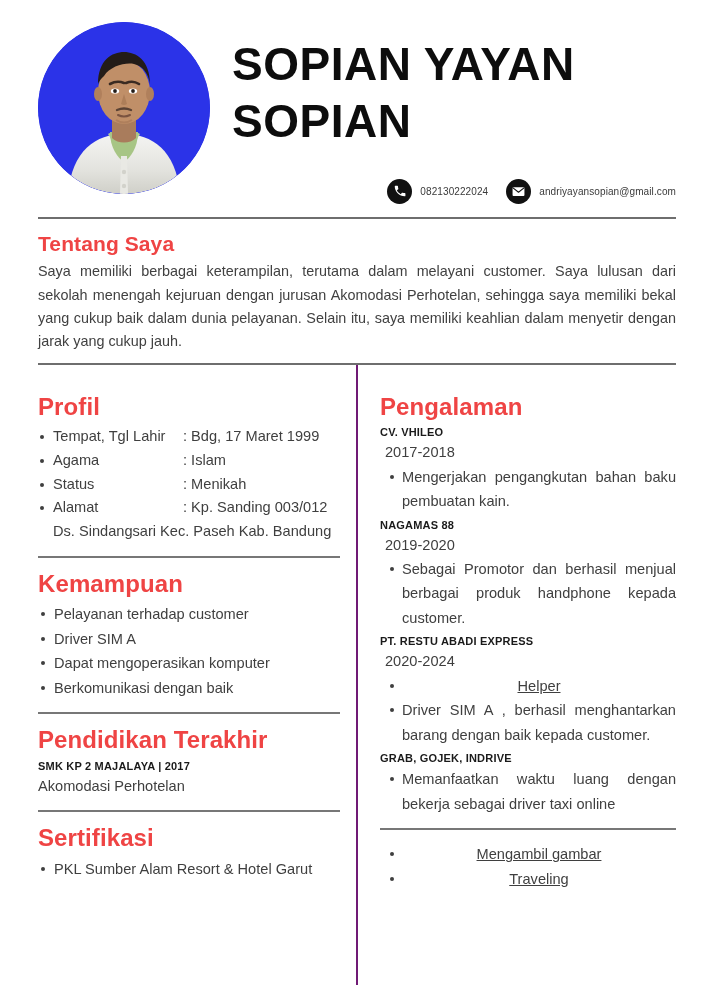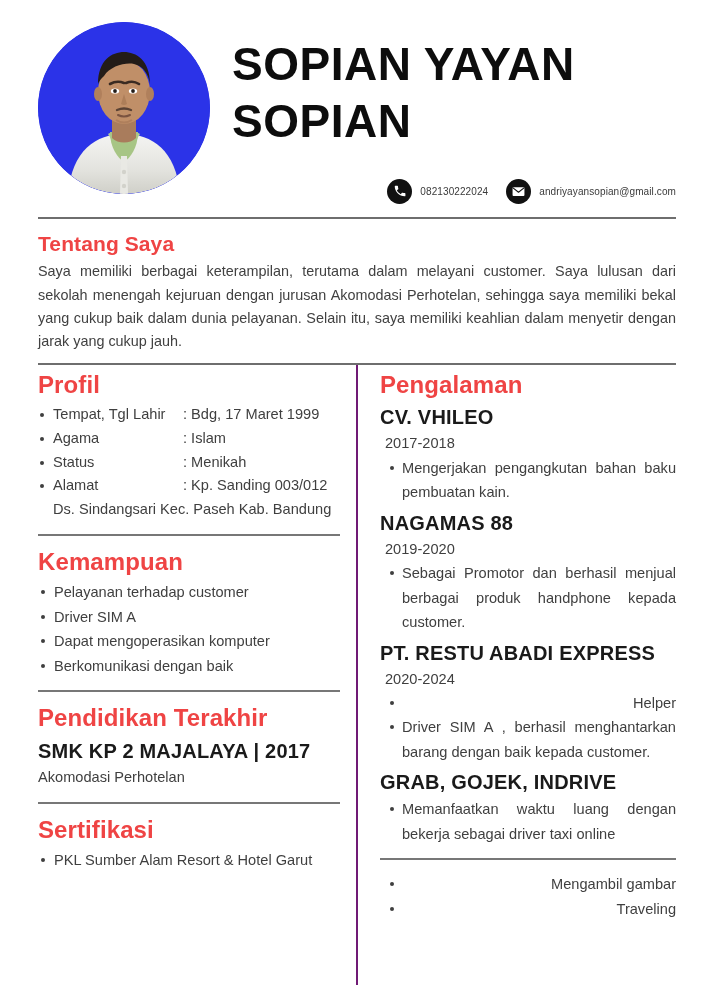--- a/index.html
+++ b/index.html
@@ -137,21 +137,21 @@
     box-sizing: border-box;
   }
   .col-right {
     flex: 1 1 auto;
     padding: 0 0 0 22px;
     box-sizing: border-box;
     border-left: 2px solid #701a75;
   }
 
   .block { padding-top: 12px; }
-  .block.first { padding-top: 6px; }
+  .block.first { padding-top: 28px; }
 
   
   ul.plain {
     list-style: none;
     margin: 2px 0 0 0;
     padding: 0;
   }
   ul.plain li {
     position: relative;
     padding-left: 15px;
@@ -199,21 +199,21 @@
     left: 3px;
     top: 10px;
     width: 4px;
     height: 4px;
     border-radius: 50%;
     background: #3f3f3f;
   }
   .bullets li.justify { text-align: justify; }
 
   .sub-bold {
-    font-size: 20px;
+    font-size: 11px;
     font-weight: 700;
     color: #1a1a1a;
     letter-spacing: 0.2px;
     margin-top: 2px;
     line-height: 1.45;
   }
   .sub-plain {
     font-size: 14.6px;
     color: #3f3f3f;
     line-height: 1.6;
@@ -239,21 +239,21 @@
   .exp-bullets li::before {
     content: "";
     position: absolute;
     left: 10px;
     top: 10px;
     width: 4px;
     height: 4px;
     border-radius: 50%;
     background: #3f3f3f;
   }
-  .exp-bullets li.nojustify { text-align: right; }
+  .exp-bullets li.nojustify { text-align: center; text-decoration: underline; }
 </style>
 </head>
 <body>
 
 <div class="page">
 
   <div class="header">
 
     <div class="avatar">
       <svg viewBox="0 0 172 172" xmlns="http://www.w3.org/2000/svg" aria-hidden="true">

